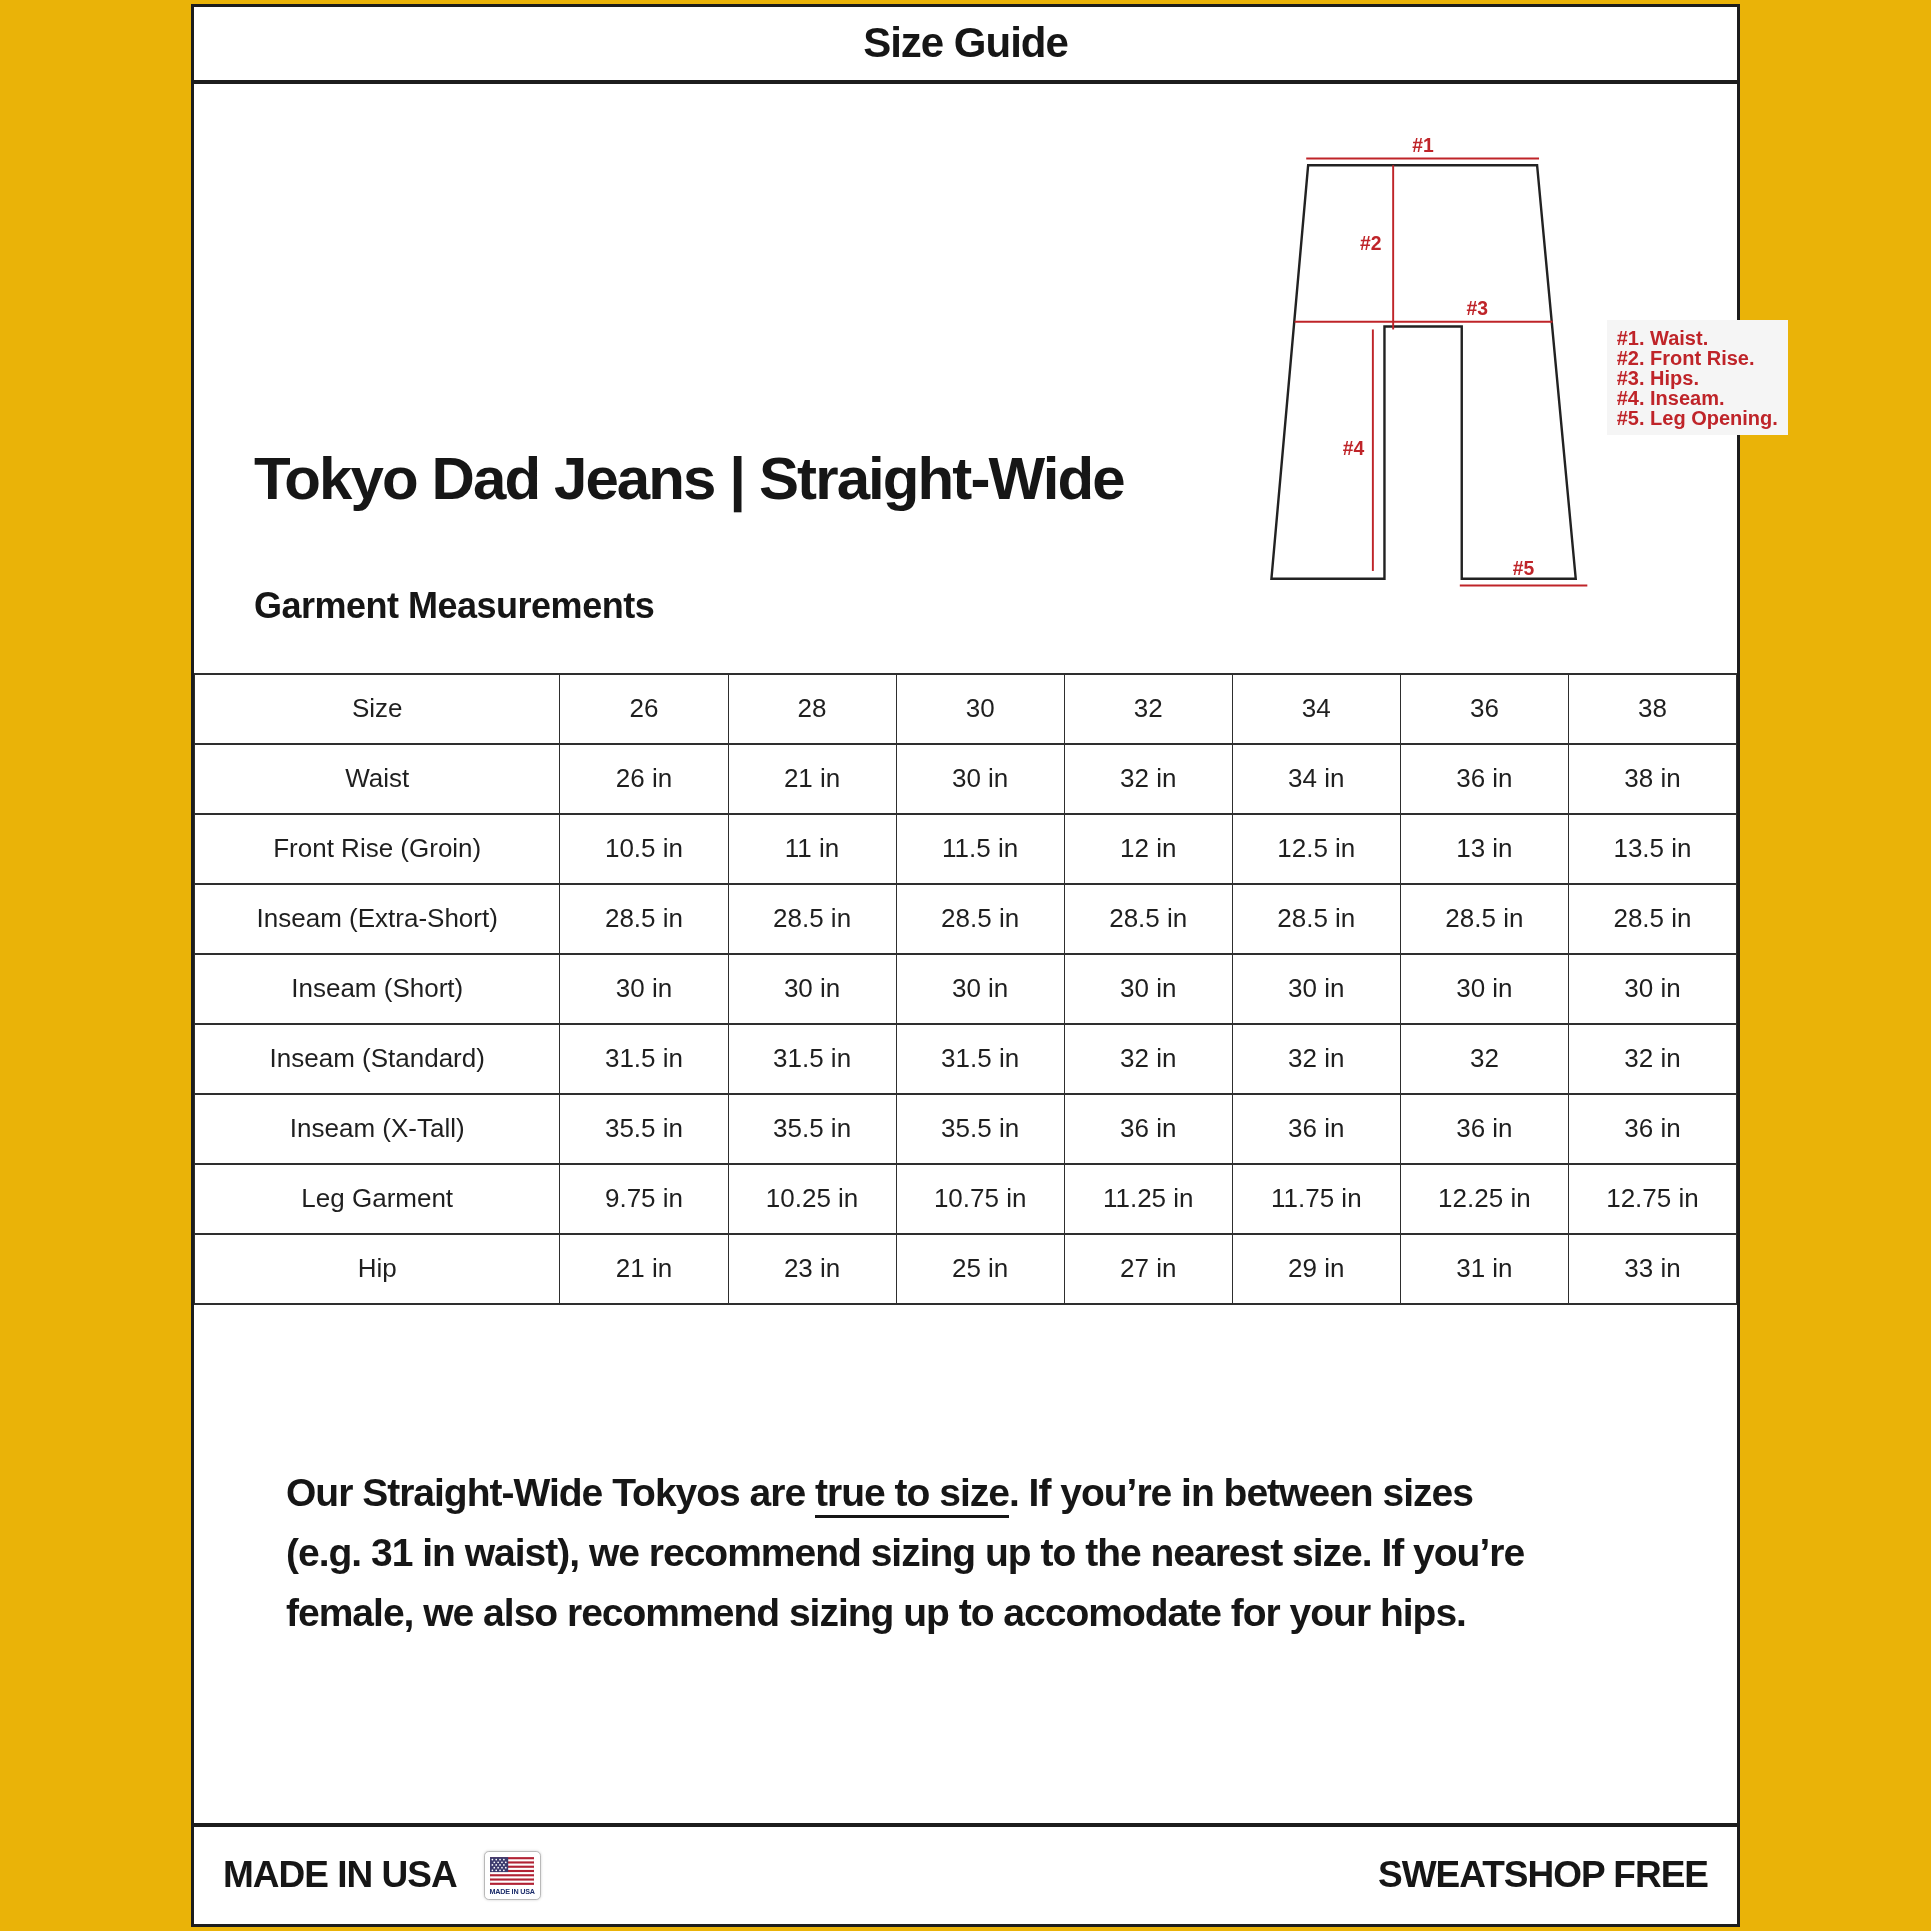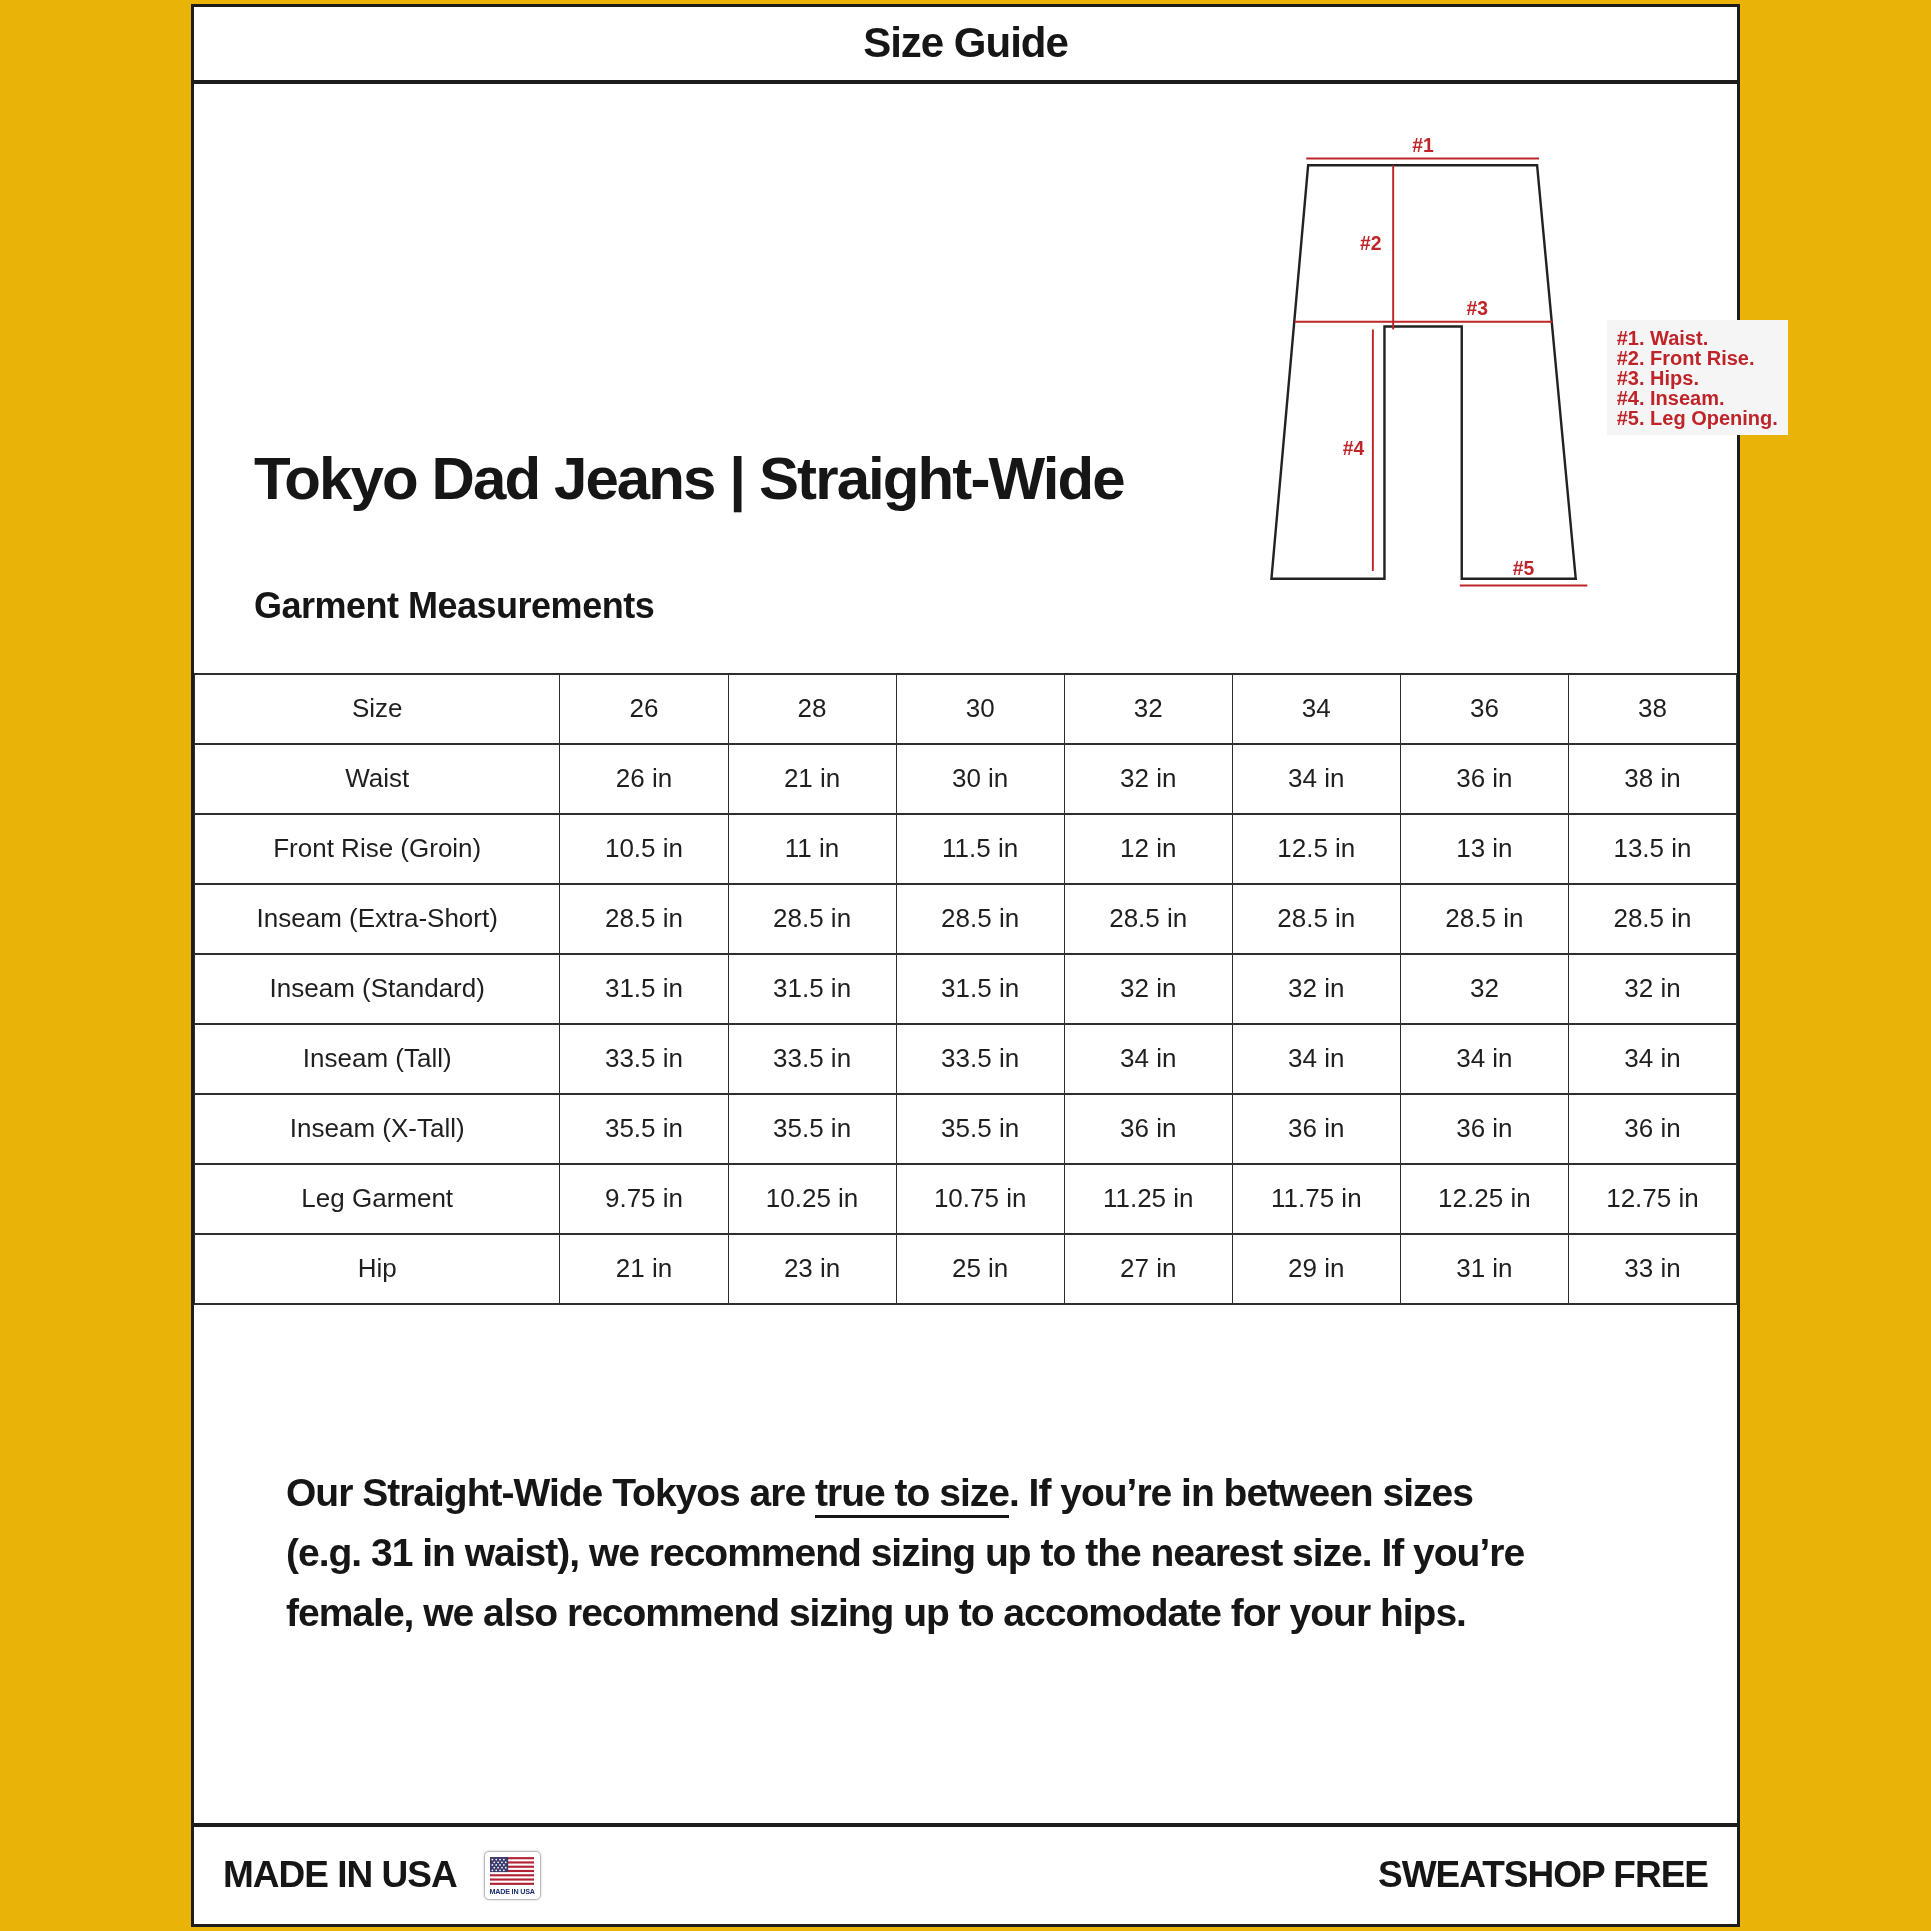--- a/index.html
+++ b/index.html
@@ -152,38 +152,38 @@
             <td>Inseam (Extra-Short)</td>
             <td>28.5 in</td>
             <td>28.5 in</td>
             <td>28.5 in</td>
             <td>28.5 in</td>
             <td>28.5 in</td>
             <td>28.5 in</td>
             <td>28.5 in</td>
           </tr>
           <tr>
+            <td>Inseam (Short)</td>
+            <td>30 in</td>
+            <td>30 in</td>
+            <td>30 in</td>
+            <td>30 in</td>
+            <td>30 in</td>
+            <td>30 in</td>
+            <td>30 in</td>
+          </tr>
+          <tr>
             <td>Inseam (Standard)</td>
             <td>31.5 in</td>
             <td>31.5 in</td>
             <td>31.5 in</td>
             <td>32 in</td>
             <td>32 in</td>
             <td>32</td>
             <td>32 in</td>
-          </tr>
-          <tr>
-            <td>Inseam (Tall)</td>
-            <td>33.5 in</td>
-            <td>33.5 in</td>
-            <td>33.5 in</td>
-            <td>34 in</td>
-            <td>34 in</td>
-            <td>34 in</td>
-            <td>34 in</td>
           </tr>
           <tr>
             <td>Inseam (X-Tall)</td>
             <td>35.5 in</td>
             <td>35.5 in</td>
             <td>35.5 in</td>
             <td>36 in</td>
             <td>36 in</td>
             <td>36 in</td>
             <td>36 in</td>

